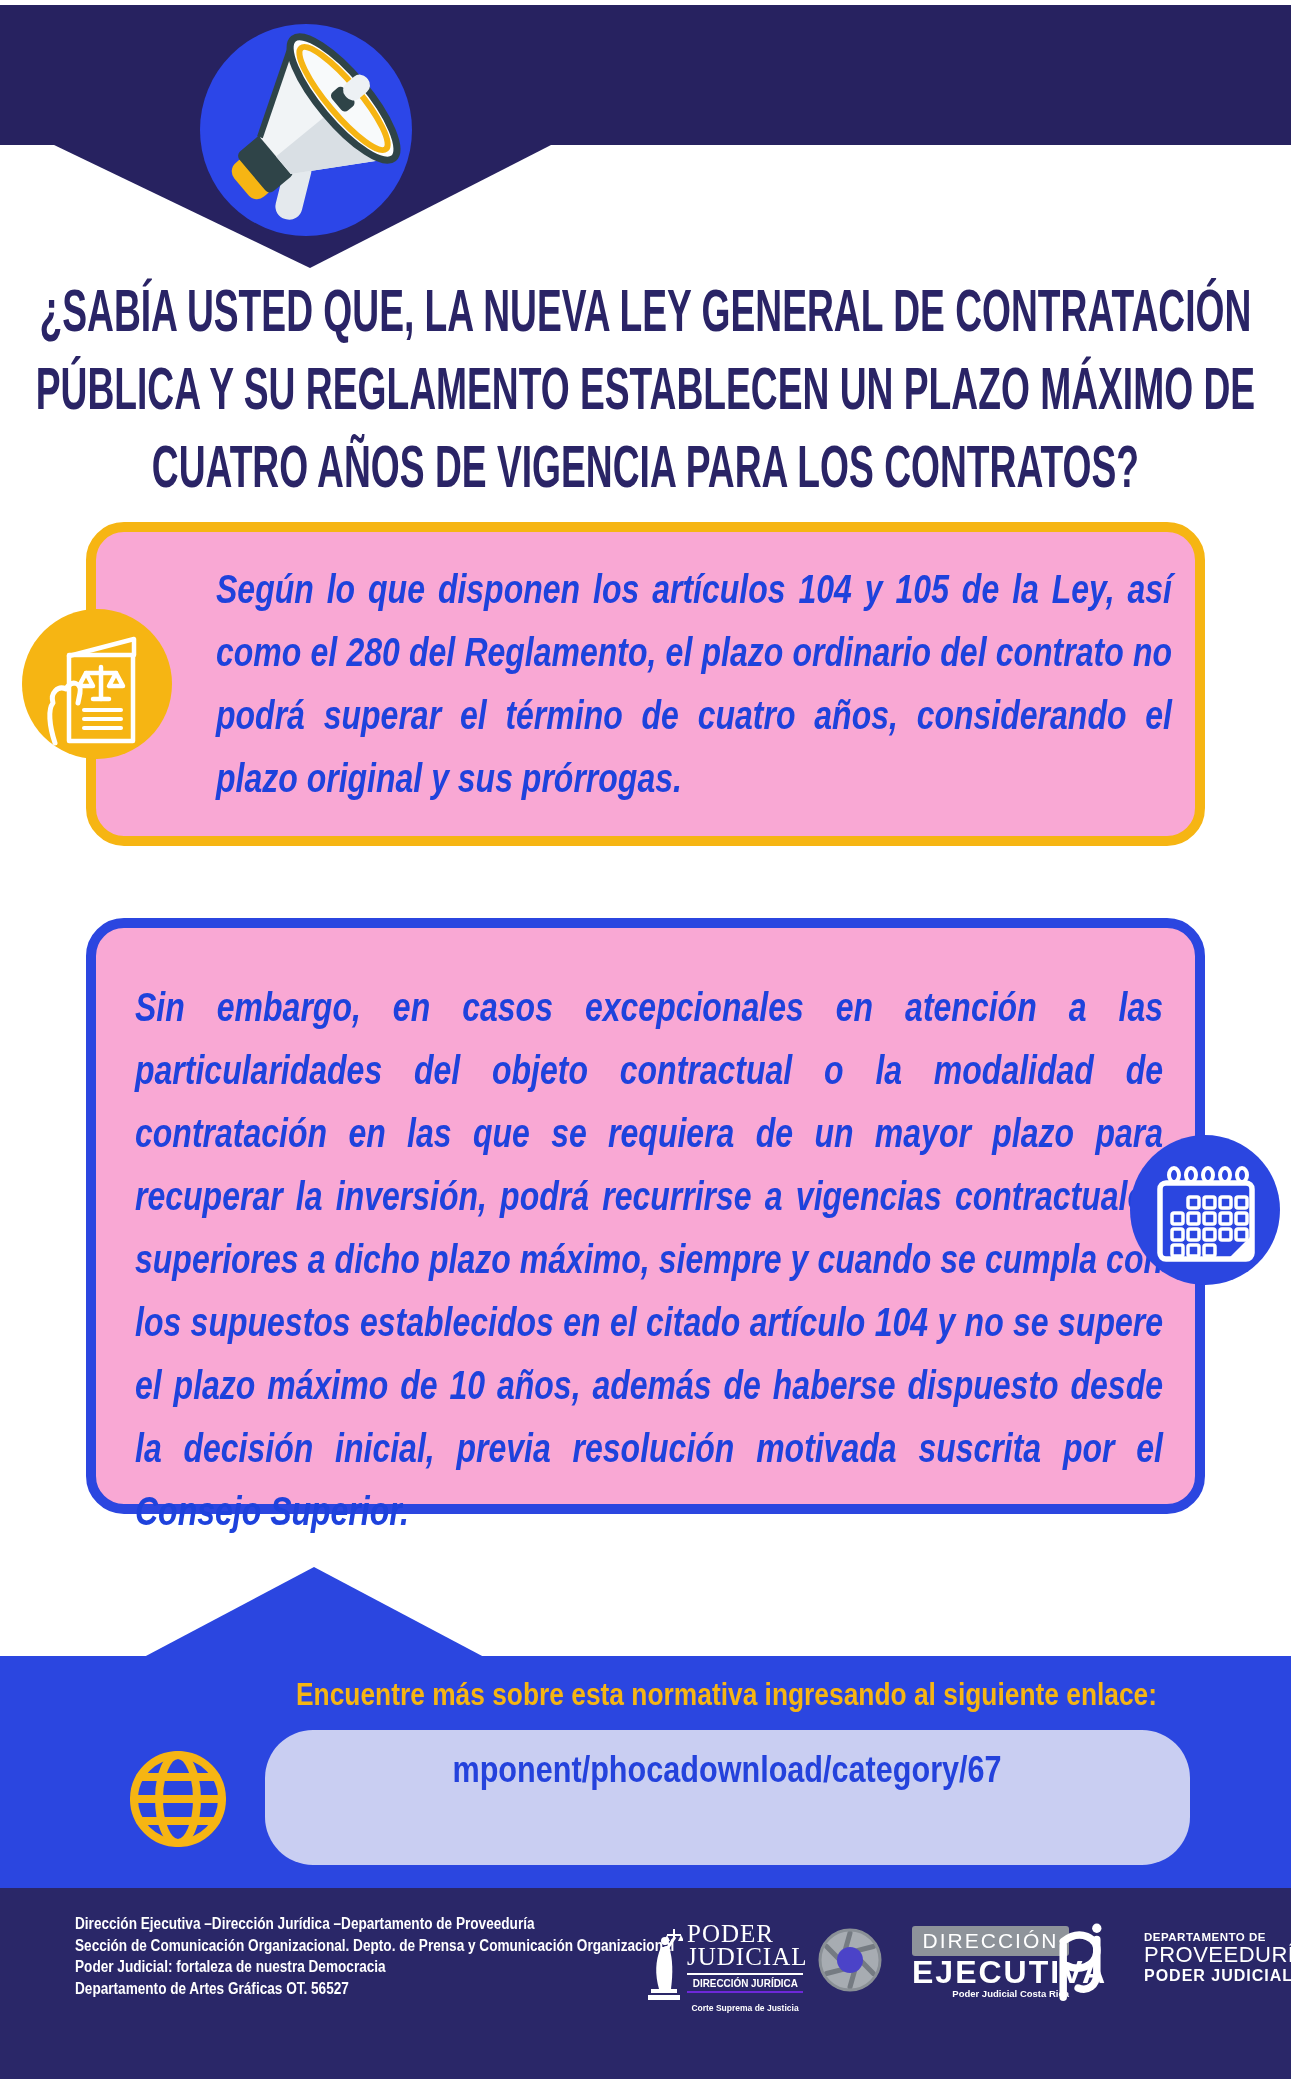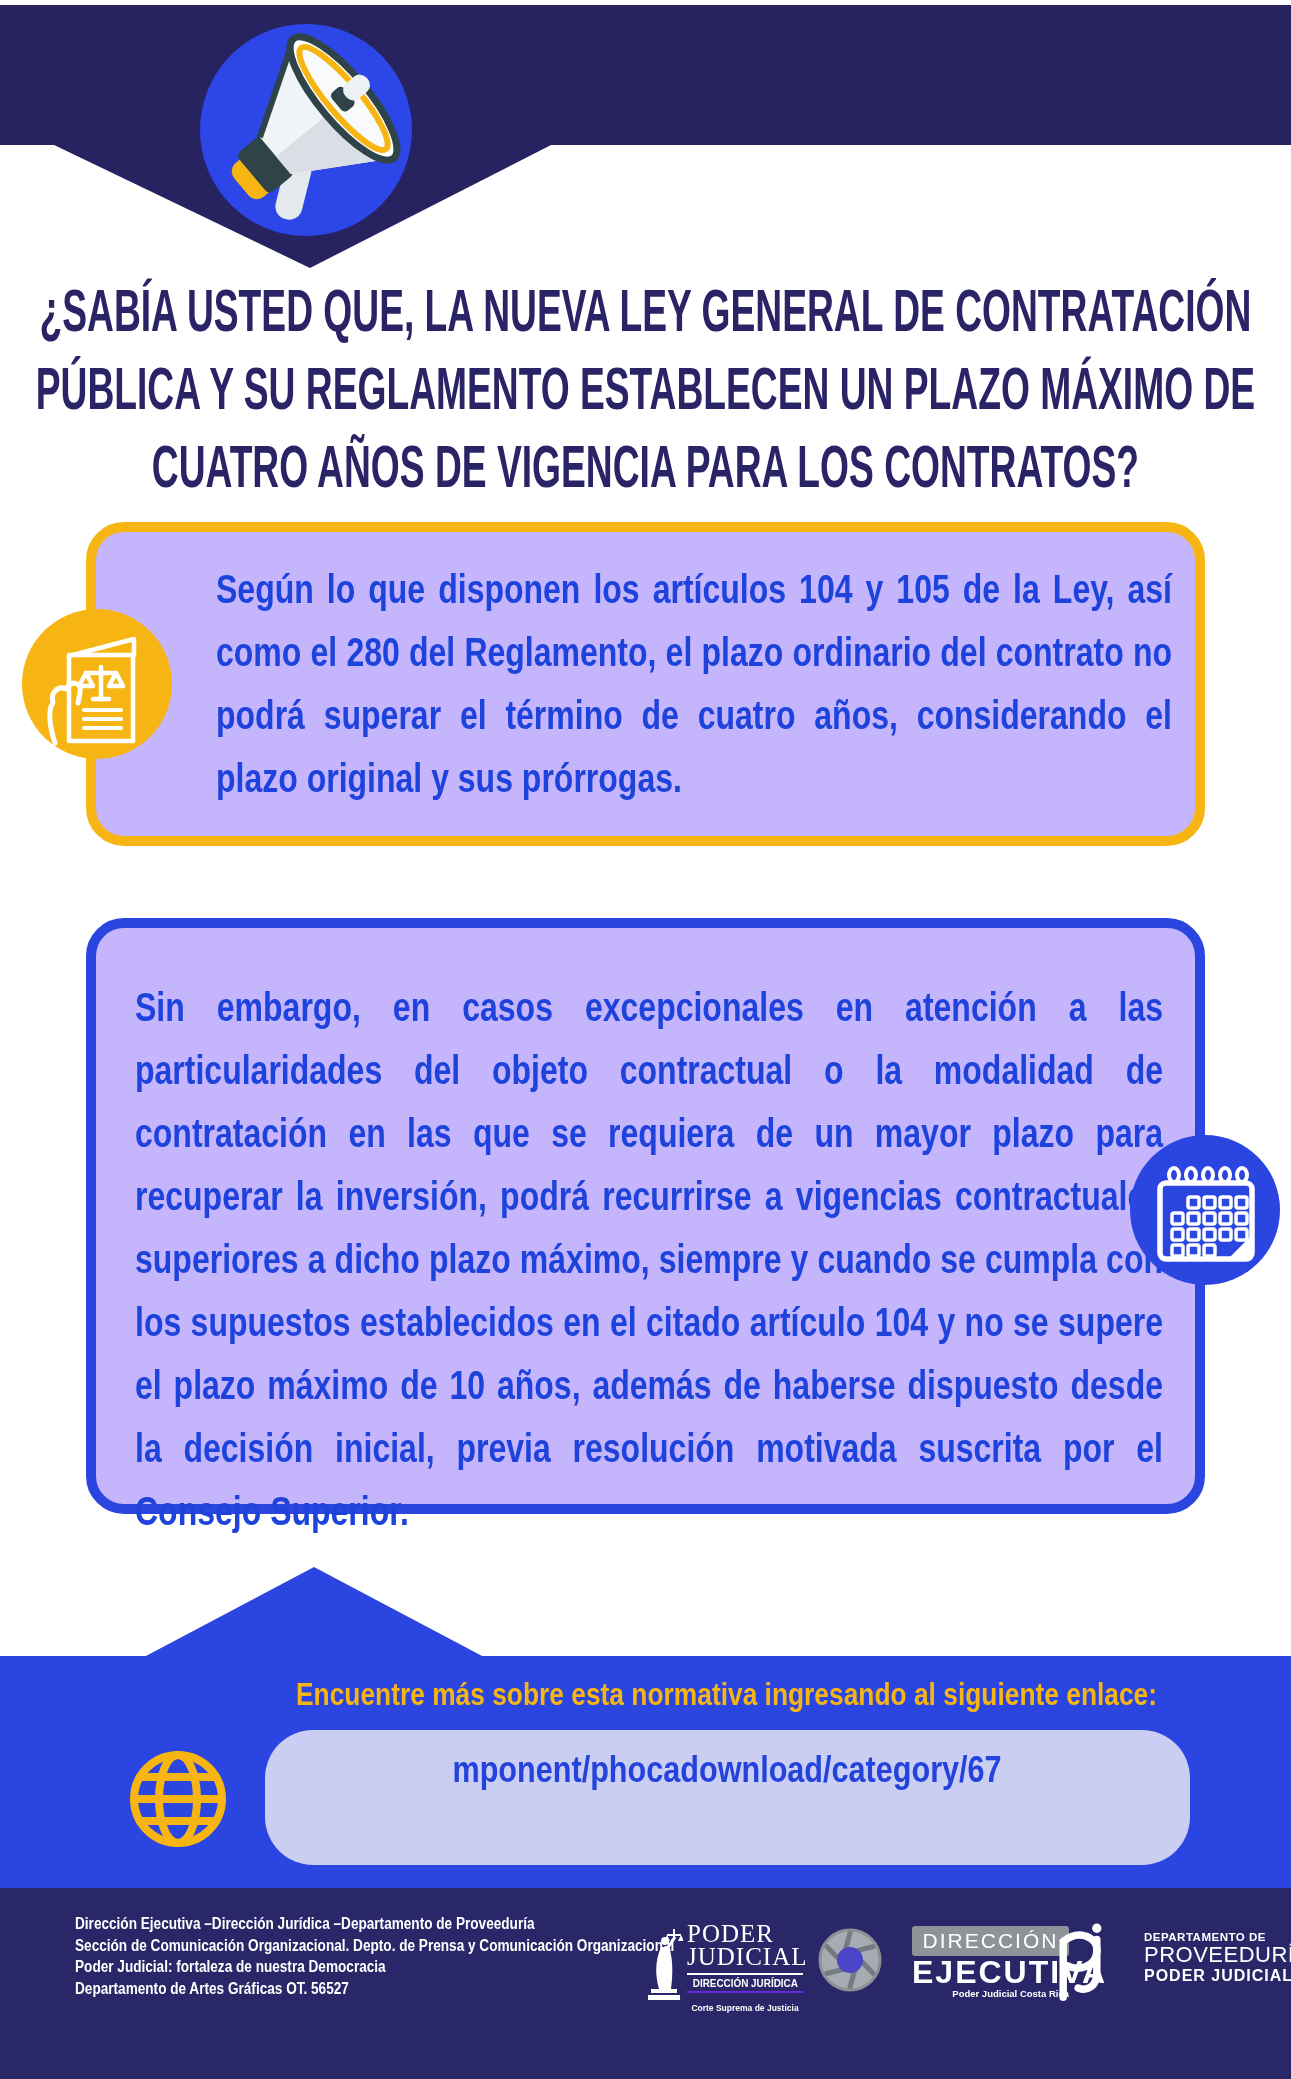--- a/index.html
+++ b/index.html
@@ -17,21 +17,21 @@
     clip-path:polygon(52px 0,553px 0,310px 124px);}
   .mega-circle{left:200px;top:24px;width:212px;height:212px;border-radius:50%;
     background:#2C46E8;overflow:hidden;}
 
   
   .title-block{left:0;top:272px;width:2082px;transform:scaleX(0.62);
     transform-origin:left top;text-align:center;color:#2A2466;}
   .title-line{font-size:60px;font-weight:bold;line-height:78px;white-space:nowrap;}
 
   
-  .card{border-radius:38px;background:#c4b5fd;}
+  .card{border-radius:38px;background:#f9a8d4;font-style:italic;}
   .yellow-card{left:86px;top:522px;width:1099px;height:304px;border:10px solid #F6B513;}
   .blue-card{left:86px;top:918px;width:1099px;height:576px;border:10px solid #2B46E0;}
   .card-para{position:absolute;transform:scaleX(0.8);transform-origin:left top;
     font-weight:bold;font-size:40px;line-height:63px;color:#1E42DC;
     text-align:justify;}
   .yellow-card .card-para{left:120px;top:26px;width:1195px;}
   .blue-card .card-para{left:39px;top:48px;width:1285px;}
 
   .icon-circle{border-radius:50%;}
   .doc-circle{left:22px;top:609px;width:150px;height:150px;background:#F6B513;}

